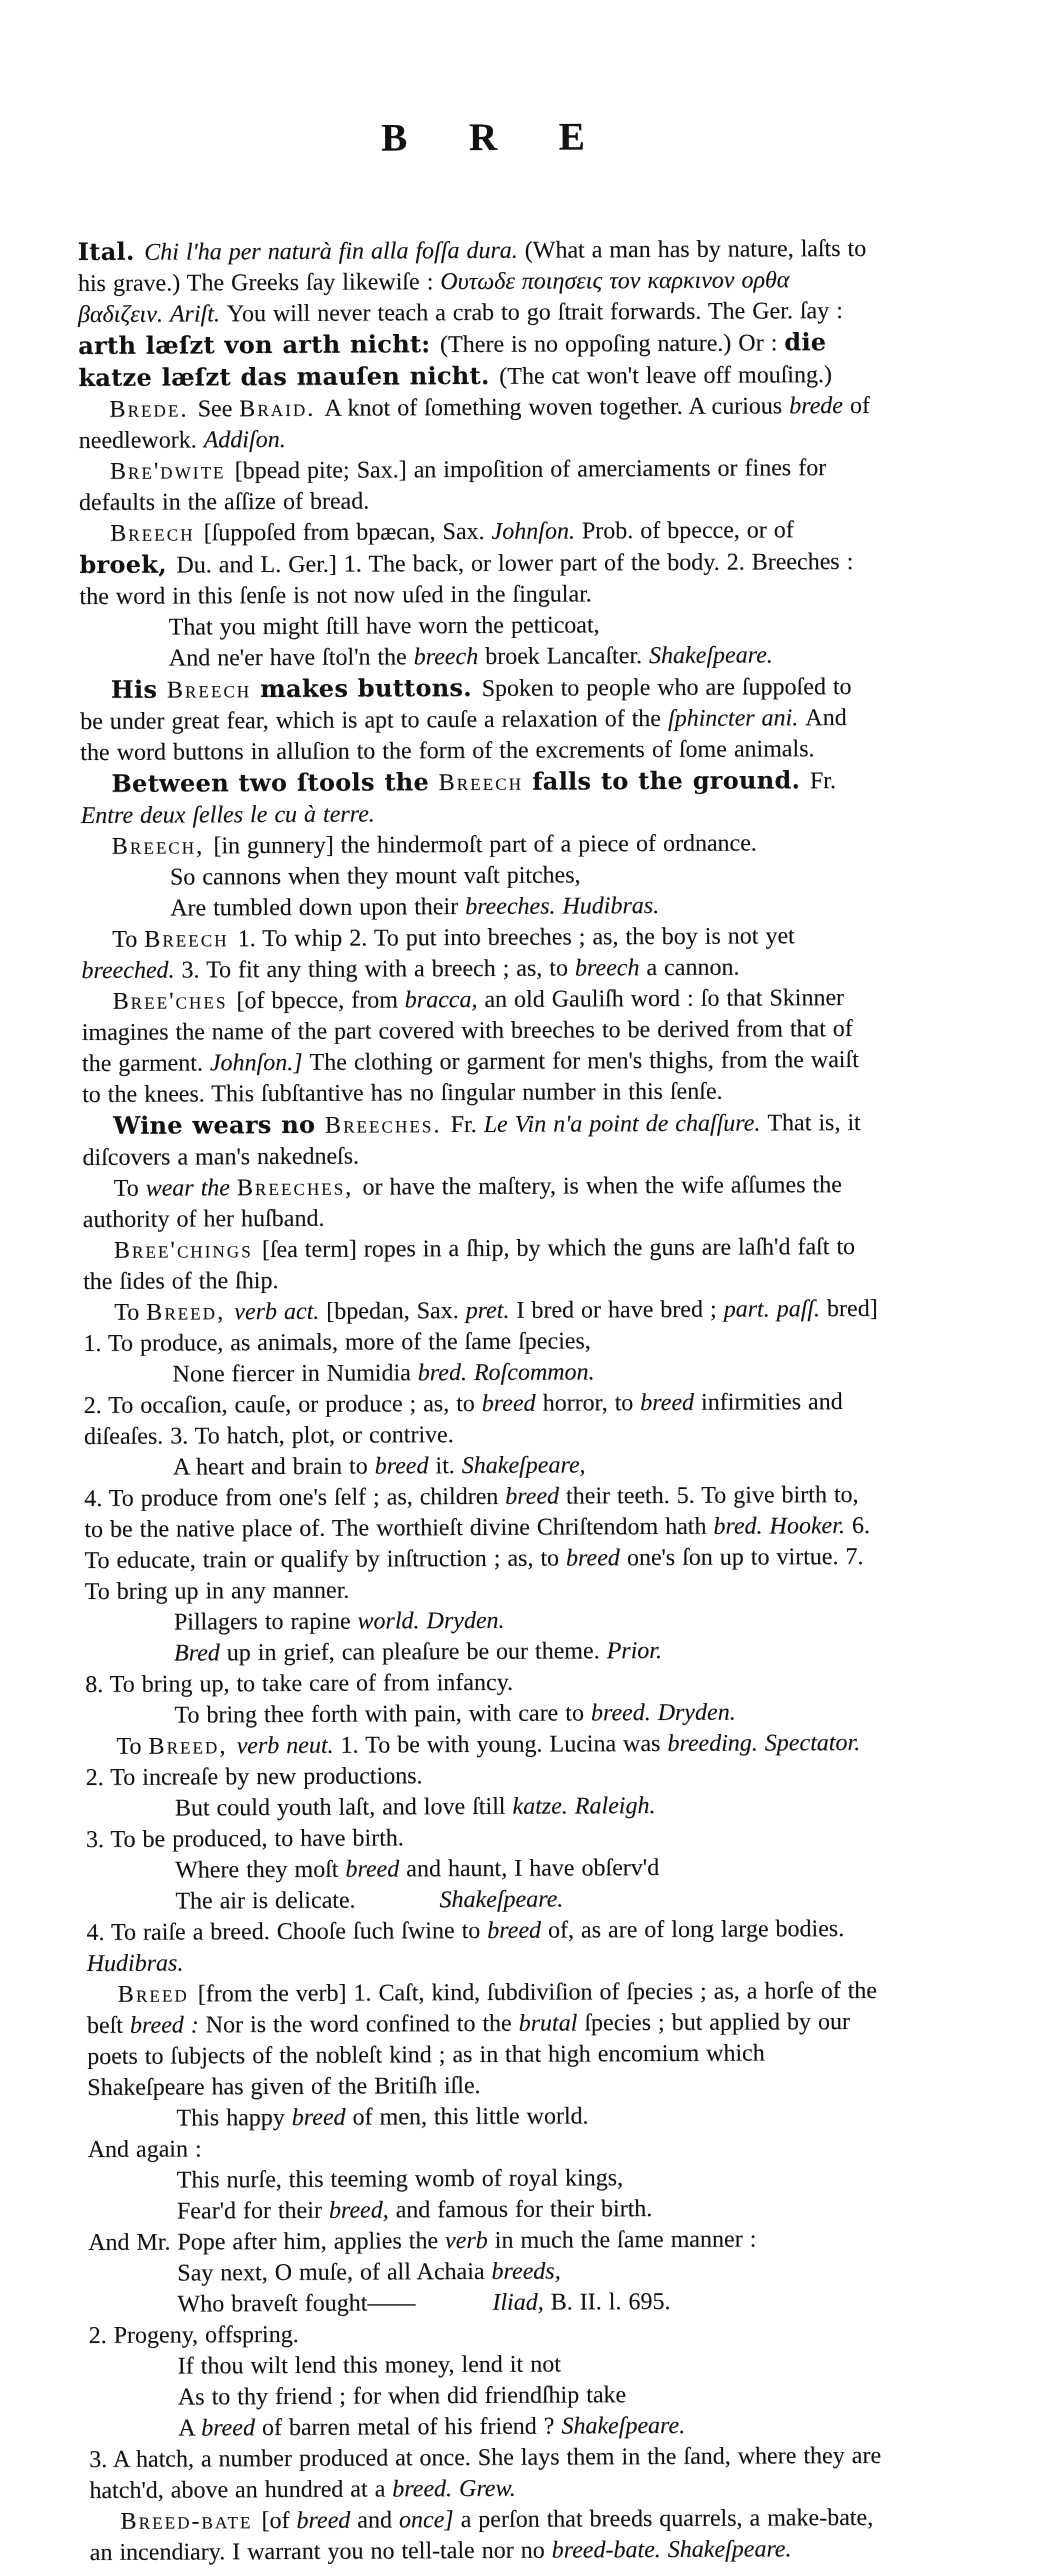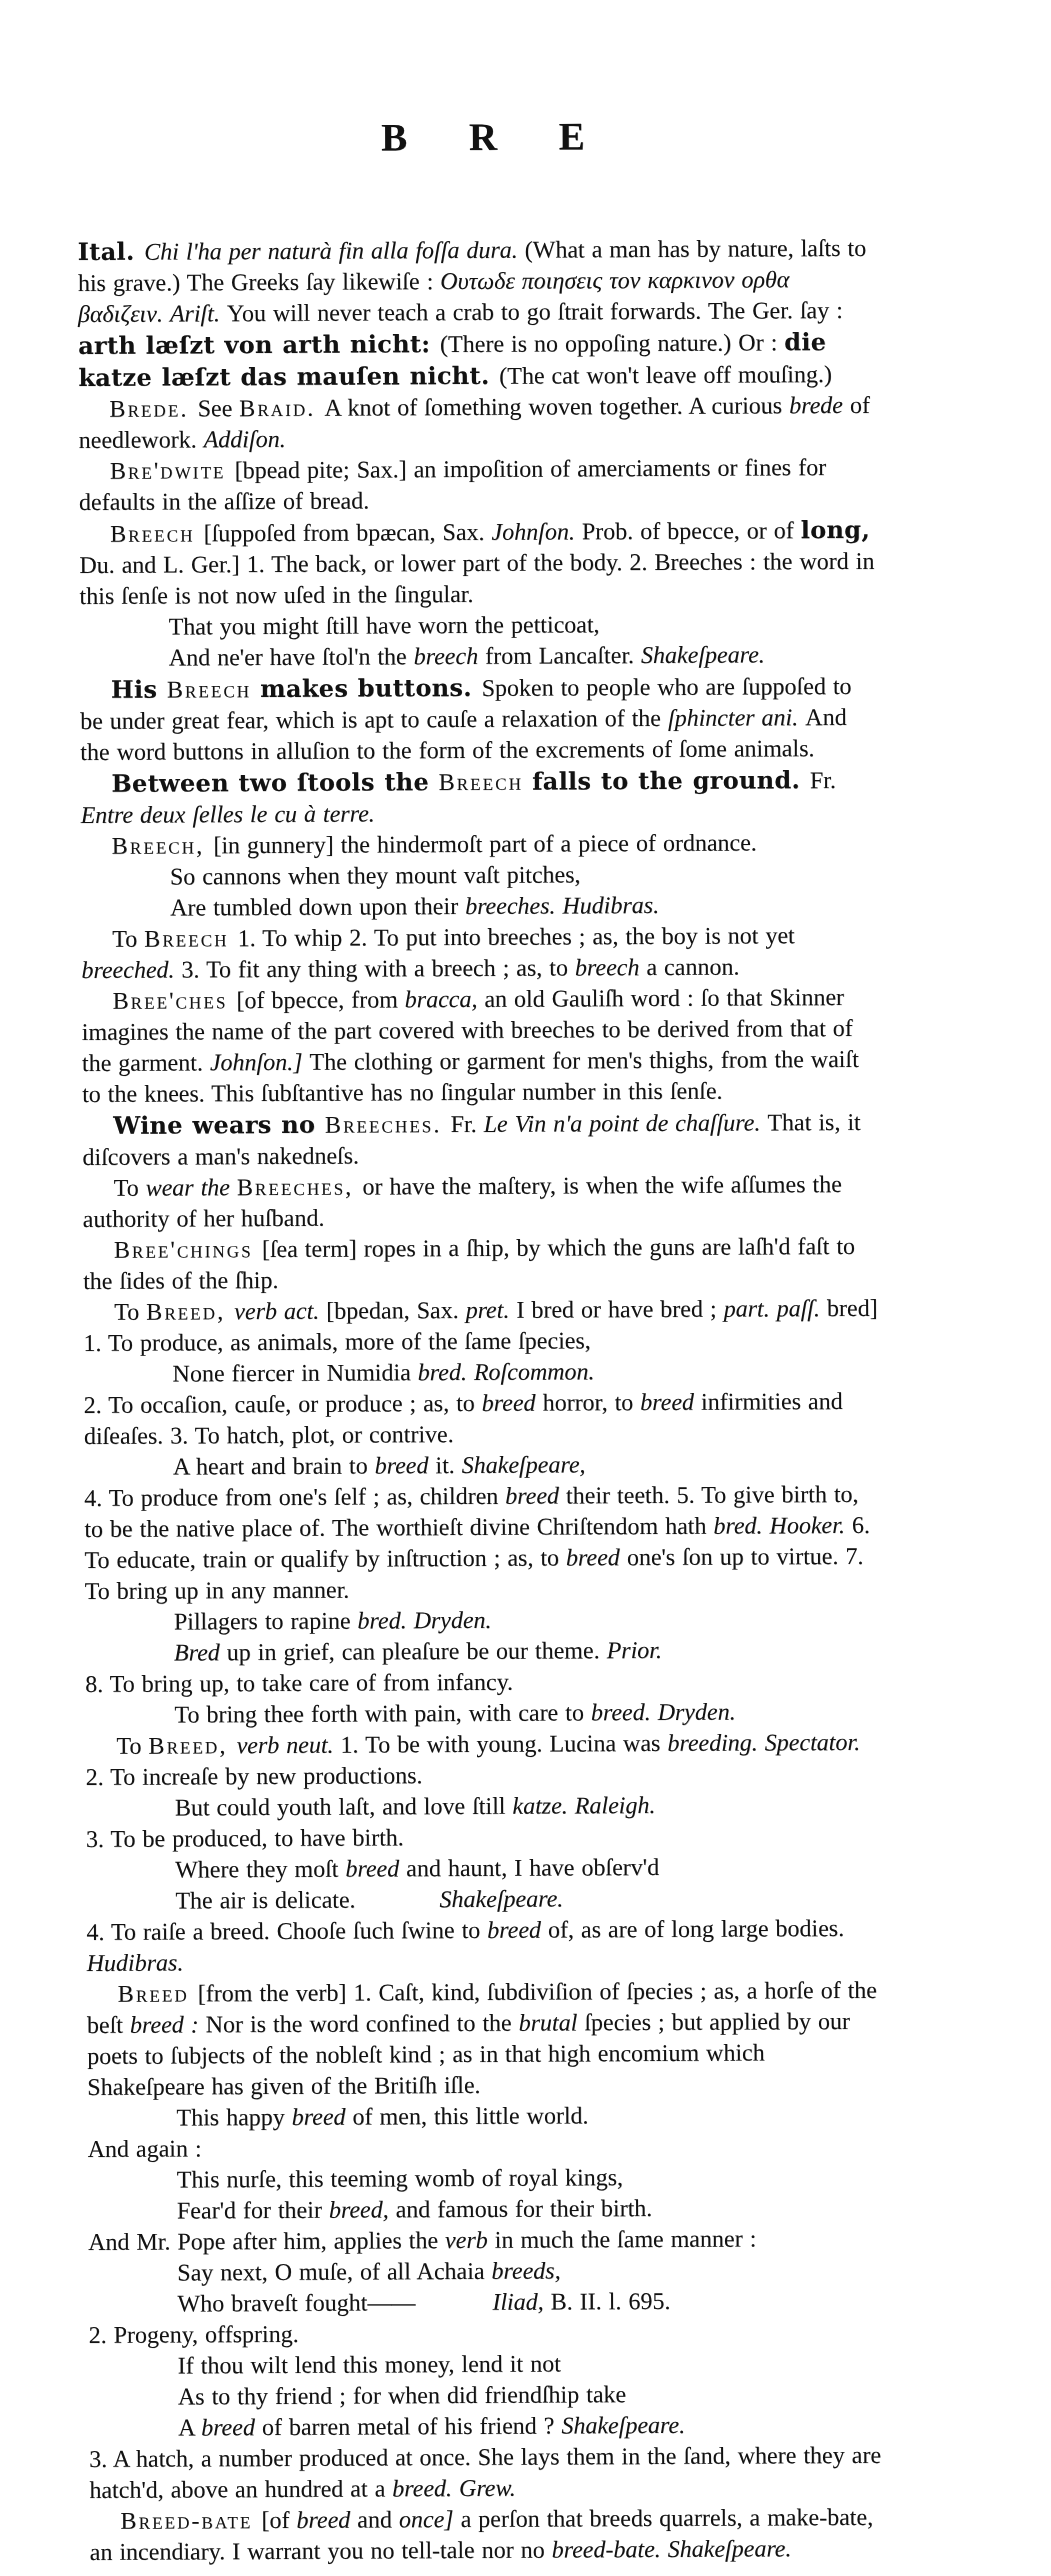--- a/index.html
+++ b/index.html
@@ -61,39 +61,39 @@
 </head>
 <body>
 
 <div class="sheet">
   <div class="page-header">B R E</div>
 
   <div class="doc-body" id="doc-body">
       <p class="para intro"><span class="seg bl">Ital. </span><span class="seg it">Chi l'ha per naturà fin alla foſſa dura. </span><span class="seg pl">(What a man has by nature, laſts to his grave.) The Greeks ſay likewiſe : </span><span class="seg gk">Ουτωδε ποιησεις τον καρκινον ορθα βαδιζειν. </span><span class="seg it">Ariſt. </span><span class="seg pl">You will never teach a crab to go ſtrait forwards. The Ger. ſay : </span><span class="seg bl">arth læſzt von arth nicht: </span><span class="seg pl">(There is no oppoſing nature.) Or : </span><span class="seg bl">die katze læſzt das mauſen nicht. </span><span class="seg pl">(The cat won't leave off mouſing.)</span></p>
       <p class="para entry"><span class="seg sc">Brede. </span><span class="seg pl">See </span><span class="seg sc">Braid. </span><span class="seg pl">A knot of ſomething woven together. A curious </span><span class="seg it">brede </span><span class="seg pl">of needlework. </span><span class="seg it">Addiſon.</span></p>
       <p class="para entry"><span class="seg sc">Bre'dwite </span><span class="seg pl">[bpead pite; Sax.] an impoſition of amerciaments or fines for defaults in the aſſize of bread.</span></p>
-      <p class="para entry"><span class="seg sc">Breech </span><span class="seg pl">[ſuppoſed from bpæcan, Sax. </span><span class="seg it">Johnſon. </span><span class="seg pl">Prob. of bpecce, or of </span><span class="seg bl">long, </span><span class="seg pl">Du. and L. Ger.] 1. The back, or lower part of the body. 2. Breeches : the word in this ſenſe is not now uſed in the ſingular.</span></p>
+      <p class="para entry"><span class="seg sc">Breech </span><span class="seg pl">[ſuppoſed from bpæcan, Sax. </span><span class="seg it">Johnſon. </span><span class="seg pl">Prob. of bpecce, or of </span><span class="seg bl">broek, </span><span class="seg pl">Du. and L. Ger.] 1. The back, or lower part of the body. 2. Breeches : the word in this ſenſe is not now uſed in the ſingular.</span></p>
       <p class="para quote"><span class="seg pl">That you might ſtill have worn the petticoat,</span></p>
-      <p class="para quote"><span class="seg pl">And ne'er have ſtol'n the </span><span class="seg it">breech </span><span class="seg pl">from Lancaſter. </span><span class="seg it">Shakeſpeare.</span></p>
+      <p class="para quote"><span class="seg pl">And ne'er have ſtol'n the </span><span class="seg it">breech </span><span class="seg pl">broek Lancaſter. </span><span class="seg it">Shakeſpeare.</span></p>
       <p class="para entry"><span class="seg bl">His </span><span class="seg sc">Breech </span><span class="seg bl">makes buttons. </span><span class="seg pl">Spoken to people who are ſuppoſed to be under great fear, which is apt to cauſe a relaxation of the </span><span class="seg it">ſphincter ani. </span><span class="seg pl">And the word buttons in alluſion to the form of the excrements of ſome animals.</span></p>
       <p class="para entry"><span class="seg bl">Between two ſtools the </span><span class="seg sc">Breech </span><span class="seg bl">falls to the ground. </span><span class="seg pl">Fr. </span><span class="seg it">Entre deux ſelles le cu à terre.</span></p>
       <p class="para entry"><span class="seg sc">Breech, </span><span class="seg pl">[in gunnery] the hindermoſt part of a piece of ordnance.</span></p>
       <p class="para quote"><span class="seg pl">So cannons when they mount vaſt pitches,</span></p>
       <p class="para quote"><span class="seg pl">Are tumbled down upon their </span><span class="seg it">breeches. Hudibras.</span></p>
       <p class="para entry"><span class="seg pl">To </span><span class="seg sc">Breech </span><span class="seg pl">1. To whip 2. To put into breeches ; as, the boy is not yet </span><span class="seg it">breeched. </span><span class="seg pl">3. To fit any thing with a breech ; as, to </span><span class="seg it">breech </span><span class="seg pl">a cannon.</span></p>
       <p class="para entry"><span class="seg sc">Bree'ches </span><span class="seg pl">[of bpecce, from </span><span class="seg it">bracca, </span><span class="seg pl">an old Gauliſh word : ſo that Skinner imagines the name of the part covered with breeches to be derived from that of the garment. </span><span class="seg it">Johnſon.] </span><span class="seg pl">The clothing or garment for men's thighs, from the waiſt to the knees. This ſubſtantive has no ſingular number in this ſenſe.</span></p>
       <p class="para entry"><span class="seg bl">Wine wears no </span><span class="seg sc">Breeches. </span><span class="seg pl">Fr. </span><span class="seg it">Le Vin n'a point de chaſſure. </span><span class="seg pl">That is, it diſcovers a man's nakedneſs.</span></p>
       <p class="para entry"><span class="seg pl">To </span><span class="seg it">wear the </span><span class="seg sc">Breeches, </span><span class="seg pl">or have the maſtery, is when the wife aſſumes the authority of her huſband.</span></p>
       <p class="para entry"><span class="seg sc">Bree'chings </span><span class="seg pl">[ſea term] ropes in a ſhip, by which the guns are laſh'd faſt to the ſides of the ſhip.</span></p>
       <p class="para entry"><span class="seg pl">To </span><span class="seg sc">Breed, </span><span class="seg it">verb act. </span><span class="seg pl">[bpedan, Sax. </span><span class="seg it">pret. </span><span class="seg pl">I bred or have bred ; </span><span class="seg it">part. paſſ. </span><span class="seg pl">bred] 1. To produce, as animals, more of the ſame ſpecies,</span></p>
       <p class="para quote"><span class="seg pl">None fiercer in Numidia </span><span class="seg it">bred. Roſcommon.</span></p>
       <p class="para sense"><span class="seg pl">2. To occaſion, cauſe, or produce ; as, to </span><span class="seg it">breed </span><span class="seg pl">horror, to </span><span class="seg it">breed </span><span class="seg pl">infirmities and diſeaſes. 3. To hatch, plot, or contrive.</span></p>
       <p class="para quote"><span class="seg pl">A heart and brain to </span><span class="seg it">breed </span><span class="seg pl">it. </span><span class="seg it">Shakeſpeare,</span></p>
       <p class="para sense"><span class="seg pl">4. To produce from one's ſelf ; as, children </span><span class="seg it">breed </span><span class="seg pl">their teeth. 5. To give birth to, to be the native place of. The worthieſt divine Chriſtendom hath </span><span class="seg it">bred. Hooker. </span><span class="seg pl">6. To educate, train or qualify by inſtruction ; as, to </span><span class="seg it">breed </span><span class="seg pl">one's ſon up to virtue. 7. To bring up in any manner.</span></p>
-      <p class="para quote"><span class="seg pl">Pillagers to rapine </span><span class="seg it">bred. Dryden.</span></p>
+      <p class="para quote"><span class="seg pl">Pillagers to rapine </span><span class="seg it">world. Dryden.</span></p>
       <p class="para quote"><span class="seg it">Bred </span><span class="seg pl">up in grief, can pleaſure be our theme. </span><span class="seg it">Prior.</span></p>
       <p class="para sense"><span class="seg pl">8. To bring up, to take care of from infancy.</span></p>
       <p class="para quote"><span class="seg pl">To bring thee forth with pain, with care to </span><span class="seg it">breed. Dryden.</span></p>
       <p class="para entry"><span class="seg pl">To </span><span class="seg sc">Breed, </span><span class="seg it">verb neut. </span><span class="seg pl">1. To be with young. Lucina was </span><span class="seg it">breeding. Spectator. </span><span class="seg pl">2. To increaſe by new productions.</span></p>
       <p class="para quote"><span class="seg pl">But could youth laſt, and love ſtill </span><span class="seg it">katze. Raleigh.</span></p>
       <p class="para sense"><span class="seg pl">3. To be produced, to have birth.</span></p>
       <p class="para quote"><span class="seg pl">Where they moſt </span><span class="seg it">breed </span><span class="seg pl">and haunt, I have obſerv'd</span></p>
       <p class="para quote"><span class="seg pl">The air is delicate. </span><span class="seg gap"></span><span class="seg it">Shakeſpeare.</span></p>
       <p class="para sense"><span class="seg pl">4. To raiſe a breed. Chooſe ſuch ſwine to </span><span class="seg it">breed </span><span class="seg pl">of, as are of long large bodies. </span><span class="seg it">Hudibras.</span></p>
       <p class="para entry"><span class="seg sc">Breed </span><span class="seg pl">[from the verb] 1. Caſt, kind, ſubdiviſion of ſpecies ; as, a horſe of the beſt </span><span class="seg it">breed : </span><span class="seg pl">Nor is the word confined to the </span><span class="seg it">brutal </span><span class="seg pl">ſpecies ; but applied by our poets to ſubjects of the nobleſt kind ; as in that high encomium which Shakeſpeare has given of the Britiſh iſle.</span></p>

